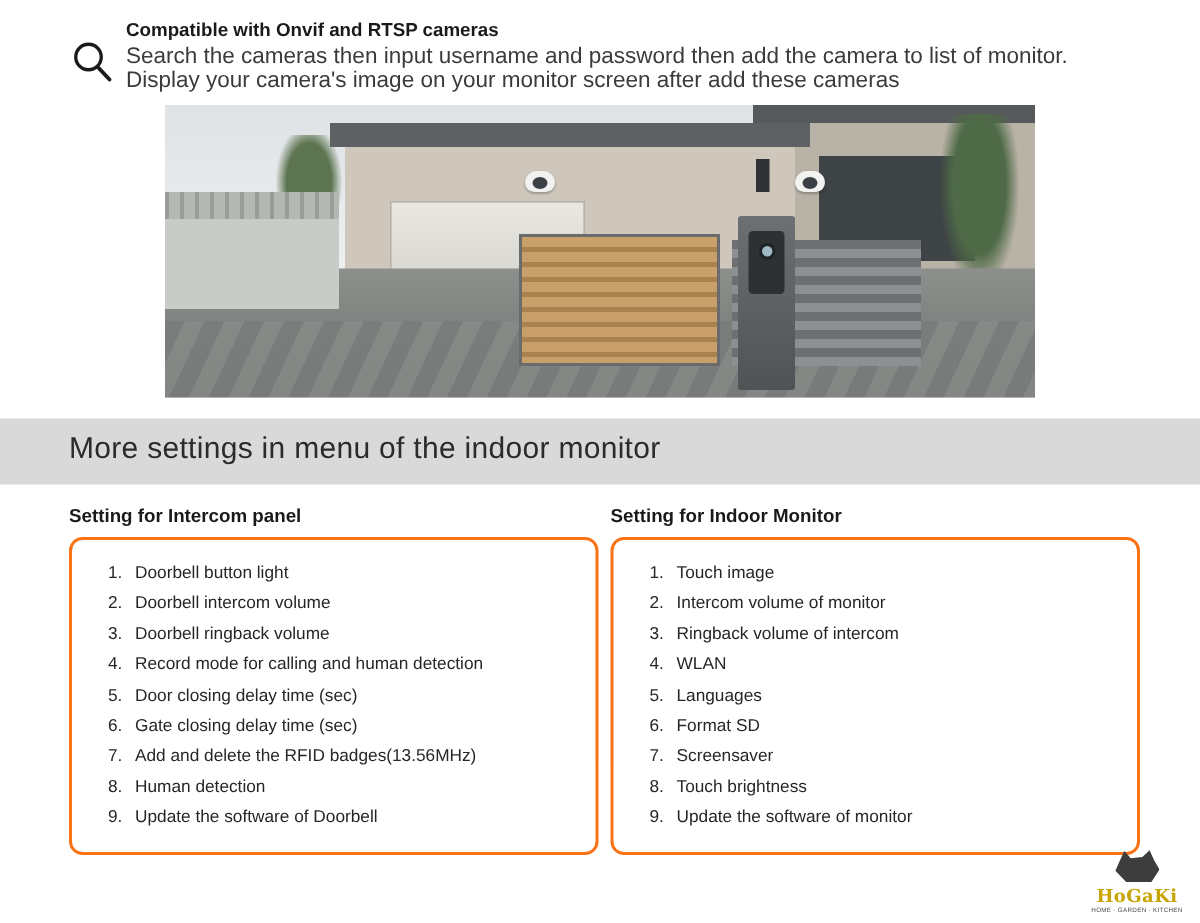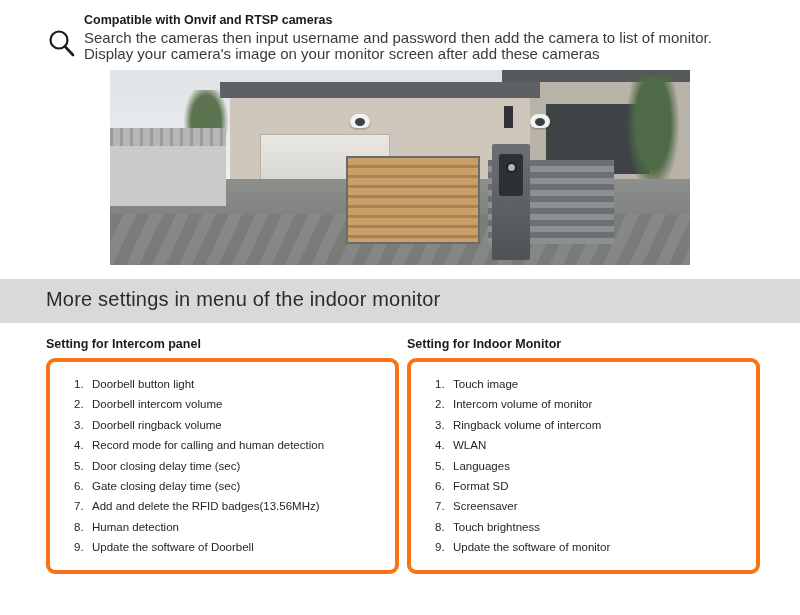--- a/index.html
+++ b/index.html
@@ -28,21 +28,21 @@
     font-weight: 400;
     color: #2b2b2b;
     letter-spacing: 0.2px;
   }
   .band1 { height: 44px; }
   .band2 { height: 44px; }
 
   
   .intro {
     display: flex;
-    align-items: flex-end;
+    align-items: center;
     padding: 13px 40px 0 46px;
   }
   .intro-icon {
     width: 34px;
     flex: 0 0 34px;
     padding-top: 11px;
   }
   .intro-text { flex: 1; padding-left: 4px; }
   .intro-head {
     font-size: 12.5px;
@@ -128,21 +128,21 @@
     gap: 8px;
   }
   .col { flex: 1; }
   .col-title {
     font-size: 12.5px;
     font-weight: bold;
     color: #1a1a1a;
     margin-bottom: 7px;
   }
   .box {
-    border: 4px solid #f97316;
+    border: 2px solid #f97316;
     border-radius: 9px;
     padding: 12px 10px 12px 10px;
     min-height: 182px;
   }
   ol.items {
     list-style: none;
     counter-reset: li;
     padding-left: 14px;
   }
   ol.items li {
@@ -281,15 +281,22 @@
           <li>Format SD</li>
           <li>Screensaver</li>
           <li>Touch brightness</li>
           <li>Update the software of monitor</li>
         </ol>
       </div>
     </div>
 
   </div>
 
+  <div class="logo">
+    <div class="logo-mark">
+      <div class="logo-cat"></div>
+    </div>
+    <div class="logo-name">HoGaKi</div>
+    <div class="logo-sub">HOME · GARDEN · KITCHEN</div>
+  </div>
 
   <div class="bottom-rule"></div>
 </div>
 
 </body></html>

